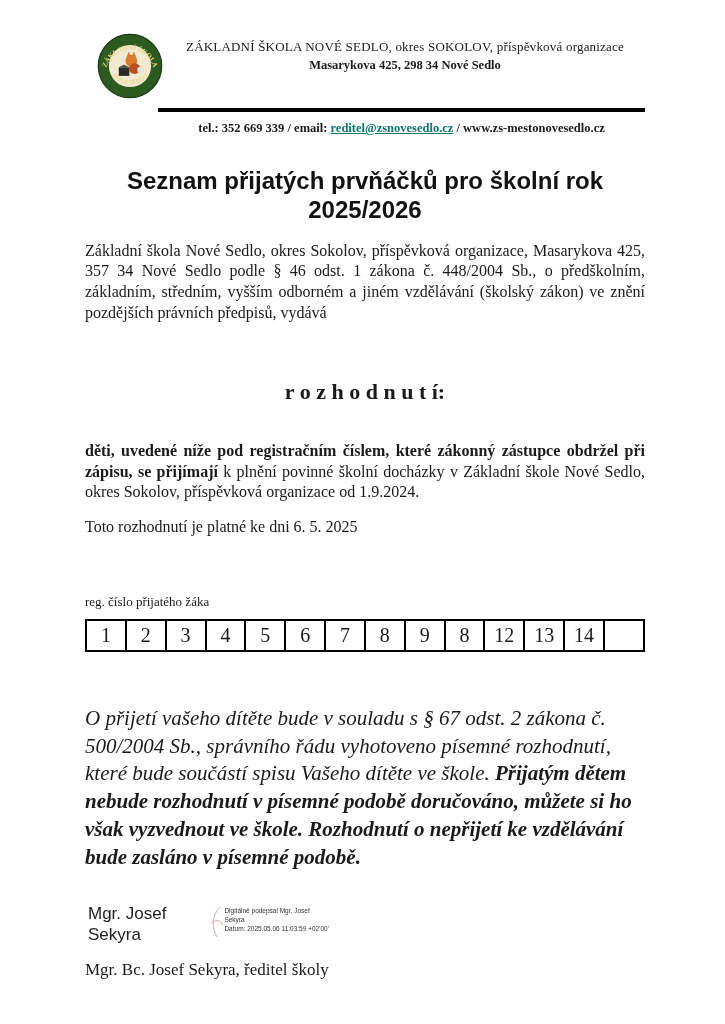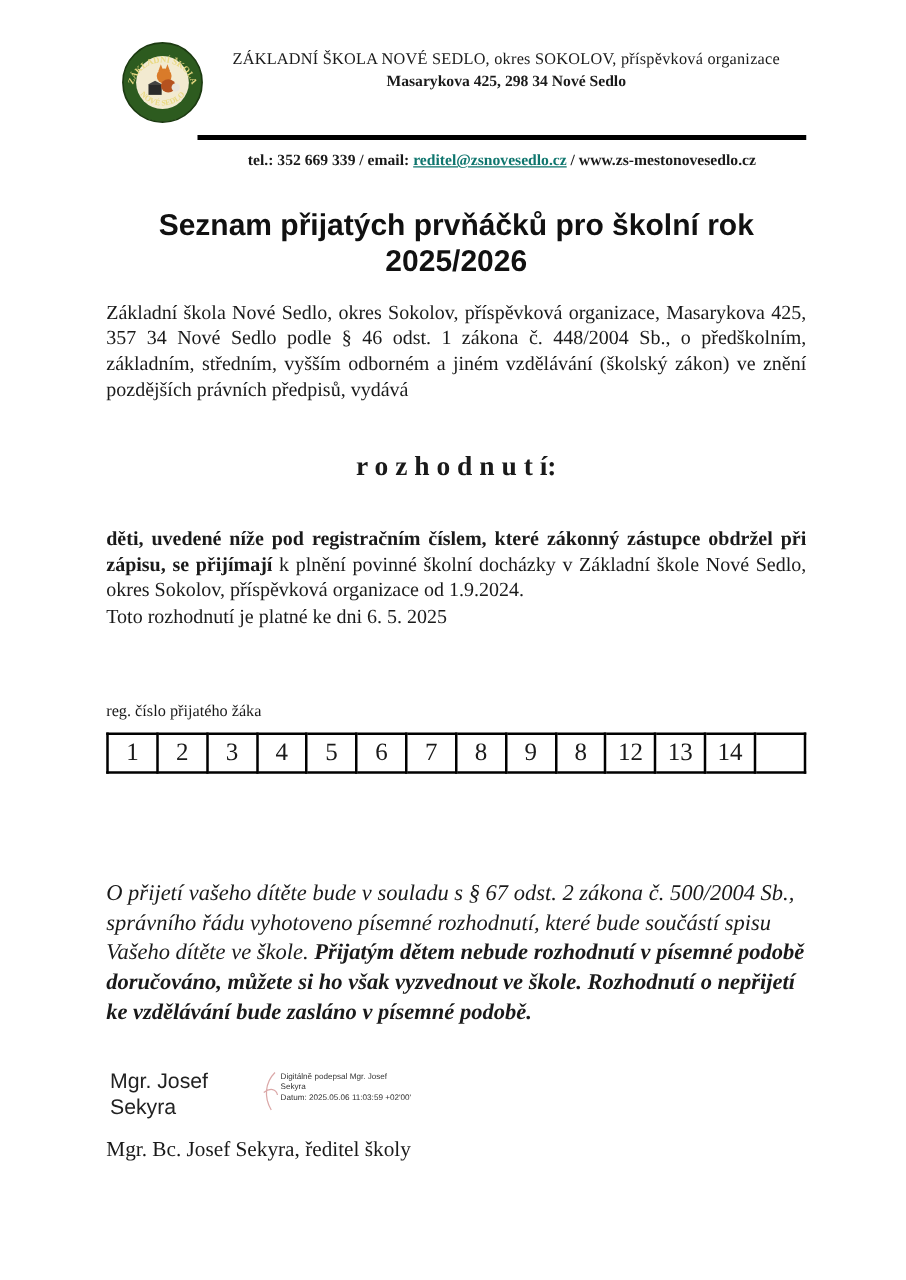--- a/index.html
+++ b/index.html
@@ -36,50 +36,50 @@
     font-weight: bold;
     font-size: 24px;
     line-height: 1.22;
     color: #111;
   }
 
   
   .para { font-size: 16px; line-height: 1.3; }
   .intro-para { margin-top: 16px; text-align: justify; }
   .decision-heading {
-    margin-top: 36px;
+    margin-top: 55px;
     text-align: center;
     font-size: 22px;
     font-weight: bold;
   }
   .decision-para { margin-top: 36px; text-align: justify; }
   .decision-para b { font-weight: bold; }
-  .validity-line { }
+  .validity-line { margin-top: 14px; }
 
   
   .reg-label { margin-top: 56px; font-size: 13px; }
   table.reg-table {
     margin-top: 9px;
     width: 100%;
     border-collapse: collapse;
   }
   table.reg-table td {
     border: 2px solid #000;
     height: 31px;
     width: 7.14%;
     text-align: center;
     font-size: 20px;
     font-family: "Liberation Serif", serif;
   }
 
   
   .notice-para {
-    margin-top: 84px;
+    margin-top: 53px;
     font-style: italic;
-    font-size: 18px;
+    font-size: 21px;
     line-height: 1.32;
   }
   .notice-para b { font-weight: bold; }
 
   
   .sig-block { margin-top: 32px; display: flex; align-items: flex-start; }
   .sig-name {
     font-family: "Liberation Sans", sans-serif;
     font-size: 17px;
     line-height: 1.25;

